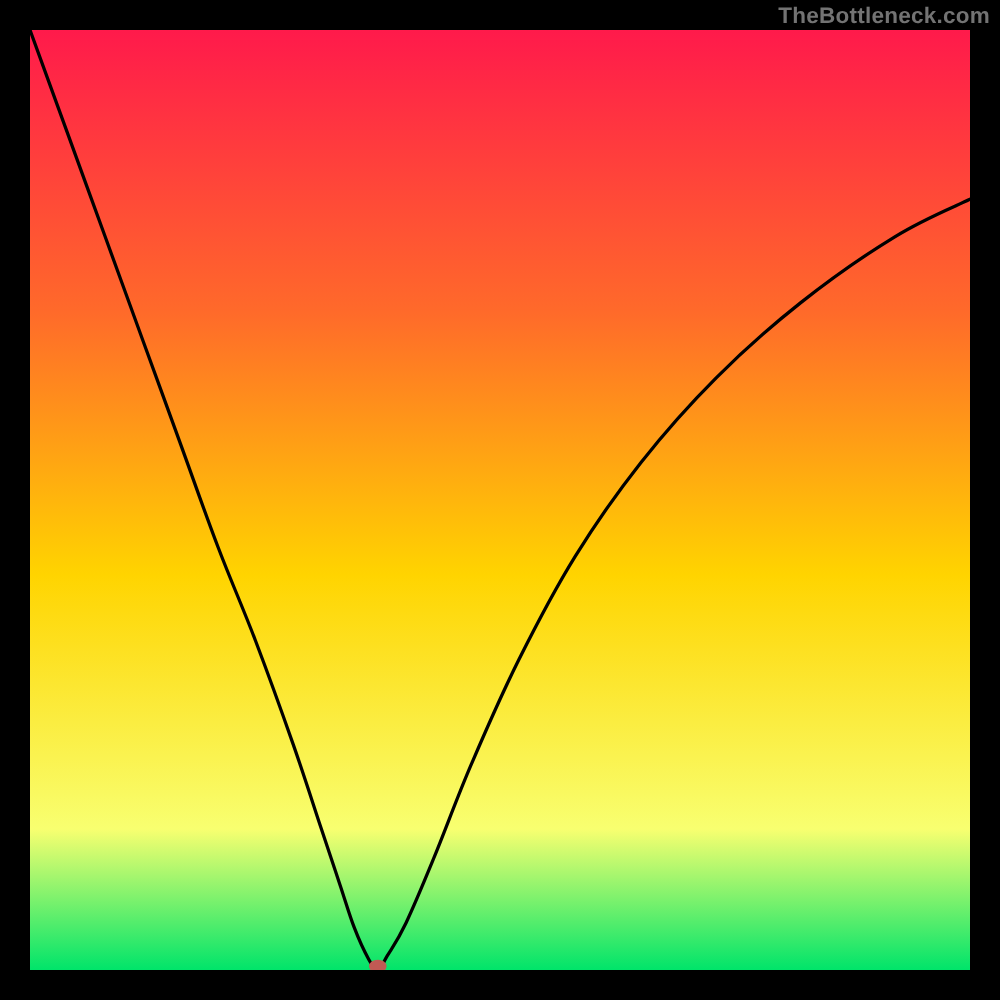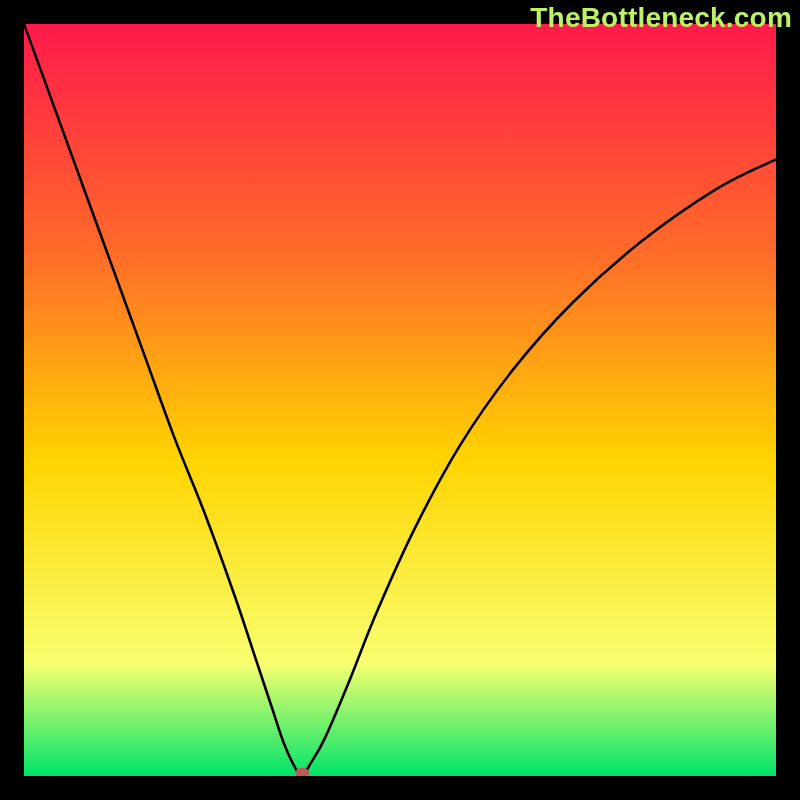--- a/index.html
+++ b/index.html
@@ -23,23 +23,23 @@
     left: 0;
     top: 0;
     width: 752px;
     height: 752px;
   }
   .watermark {
     position: absolute;
     top: 2px;
     right: 8px;
     font-family: Arial, Helvetica, sans-serif;
-    font-size: 28px;
+    font-size: 18px;
     font-weight: 600;
-    color: #bef264;
+    color: #737373;
     letter-spacing: 0.2px;
     user-select: none;
     text-align: right;
   }
   svg {
     display: block;
   }
 </style>
 </head>
 <body>

